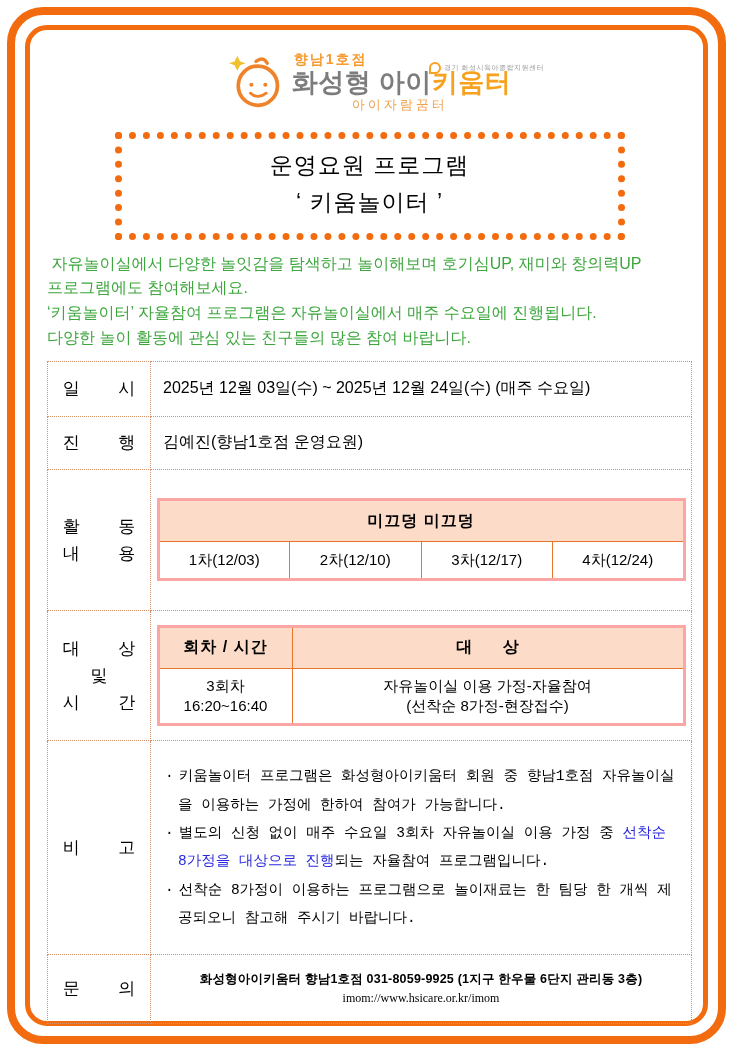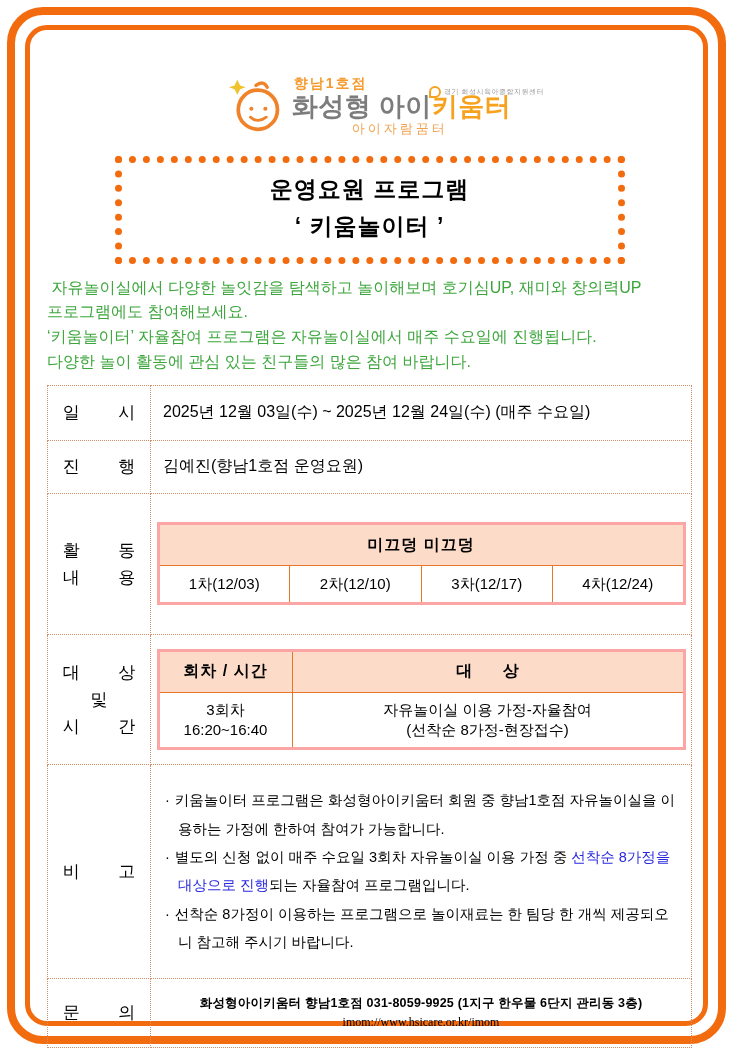--- a/index.html
+++ b/index.html
@@ -5,41 +5,41 @@
   html,body{margin:0;padding:0;}
   body{
     width:733px;height:1051px;position:relative;background:#ffffff;
     font-family:"Liberation Sans","DejaVu Sans",sans-serif;color:#000;
     overflow:hidden;
   }
   
   .frame-outer{position:absolute;inset:7px;border:8px solid #F26C0F;border-radius:36px;pointer-events:none;}
   .frame-inner{position:absolute;inset:25px;border:5px solid #F26C0F;border-radius:22px;pointer-events:none;}
 
-  .content{position:absolute;left:47px;top:72px;width:645px;}
+  .content{position:absolute;left:47px;top:48px;width:645px;}
 
   
   .header{position:relative;height:76px;}
   .logo-row{display:flex;justify-content:center;align-items:flex-start;gap:8px;padding-top:4px;}
   .logo-text{display:flex;flex-direction:column;line-height:1.05;}
   .logo-branch{font-size:14px;font-weight:bold;color:#F59B30;letter-spacing:2px;margin-left:2px;}
   .logo-name{font-size:26px;font-weight:bold;letter-spacing:0.5px;margin-top:2px;}
   .logo-name .gray{color:#7C7C7C;}
   .logo-name .orange{color:#F6A21E;}
   .logo-sub{font-size:13px;color:#F0A24F;letter-spacing:3px;margin-top:2px;margin-left:60px;}
   .center-org{position:absolute;right:148px;top:14px;display:flex;align-items:center;gap:3px;}
   .center-org .dot{width:8px;height:8px;border:2px solid #F6A21E;border-radius:50% 50% 50% 0;display:inline-block;}
   .center-org .txt{font-size:7px;color:#9a9a9a;letter-spacing:0.5px;}
 
   
   .title-box{
     margin:8px auto 0;width:496px;border:7px dotted #F26C0F;
     text-align:center;padding:8px 0 12px;
   }
-  .title-line{font-size:23px;font-weight:bold;line-height:1.6;letter-spacing:1px;}
+  .title-line{font-size:23px;font-weight:normal;line-height:1.6;letter-spacing:1px;}
 
   
   .intro{margin:12px 0 10px;color:#3DA63D;font-size:16px;line-height:1.55;}
   .intro div{white-space:pre-wrap;}
 
   
   table.main{width:100%;border-collapse:collapse;table-layout:fixed;}
   table.main td{border:1px dotted #D1906A;vertical-align:middle;}
   td.lbl{width:100px;text-align:center;font-size:17px;color:#000;}
   td.lbl .sp{word-spacing:34px;}
@@ -61,21 +61,21 @@
   .inner-a tr.sess td{height:34px;}
   .inner-a tr.cont td{height:48px;color:#3DA63D;}
   .inner-b td.hdr{height:38px;font-size:16px;}
   .inner-b td.c1{width:130px;}
   .inner-b tr.data td{height:52px;line-height:1.35;}
   .inner-b td.hdr.c2{letter-spacing:0;}
   .sp-wide{word-spacing:26px;}
 
   
   td.notes-cell{padding:14px 8px 14px 14px;font-size:14.5px;line-height:1.95;vertical-align:middle;}
-  .note{padding-left:13px;text-indent:-13px;}
+  .note{padding-left:13px;text-indent:-13px;font-family:Liberation Mono, monospace;}
   .note .bullet{margin-right:5px;}
   .blue{color:#2828DF;}
 
   
   td.contact-cell{text-align:center;vertical-align:middle;}
   .contact-line1{font-size:12.5px;font-weight:bold;letter-spacing:0.2px;}
   .contact-line2{font-size:12px;margin-top:3px;font-family:"Liberation Serif","DejaVu Serif",serif;}
 </style>
 </head>
 <body>

